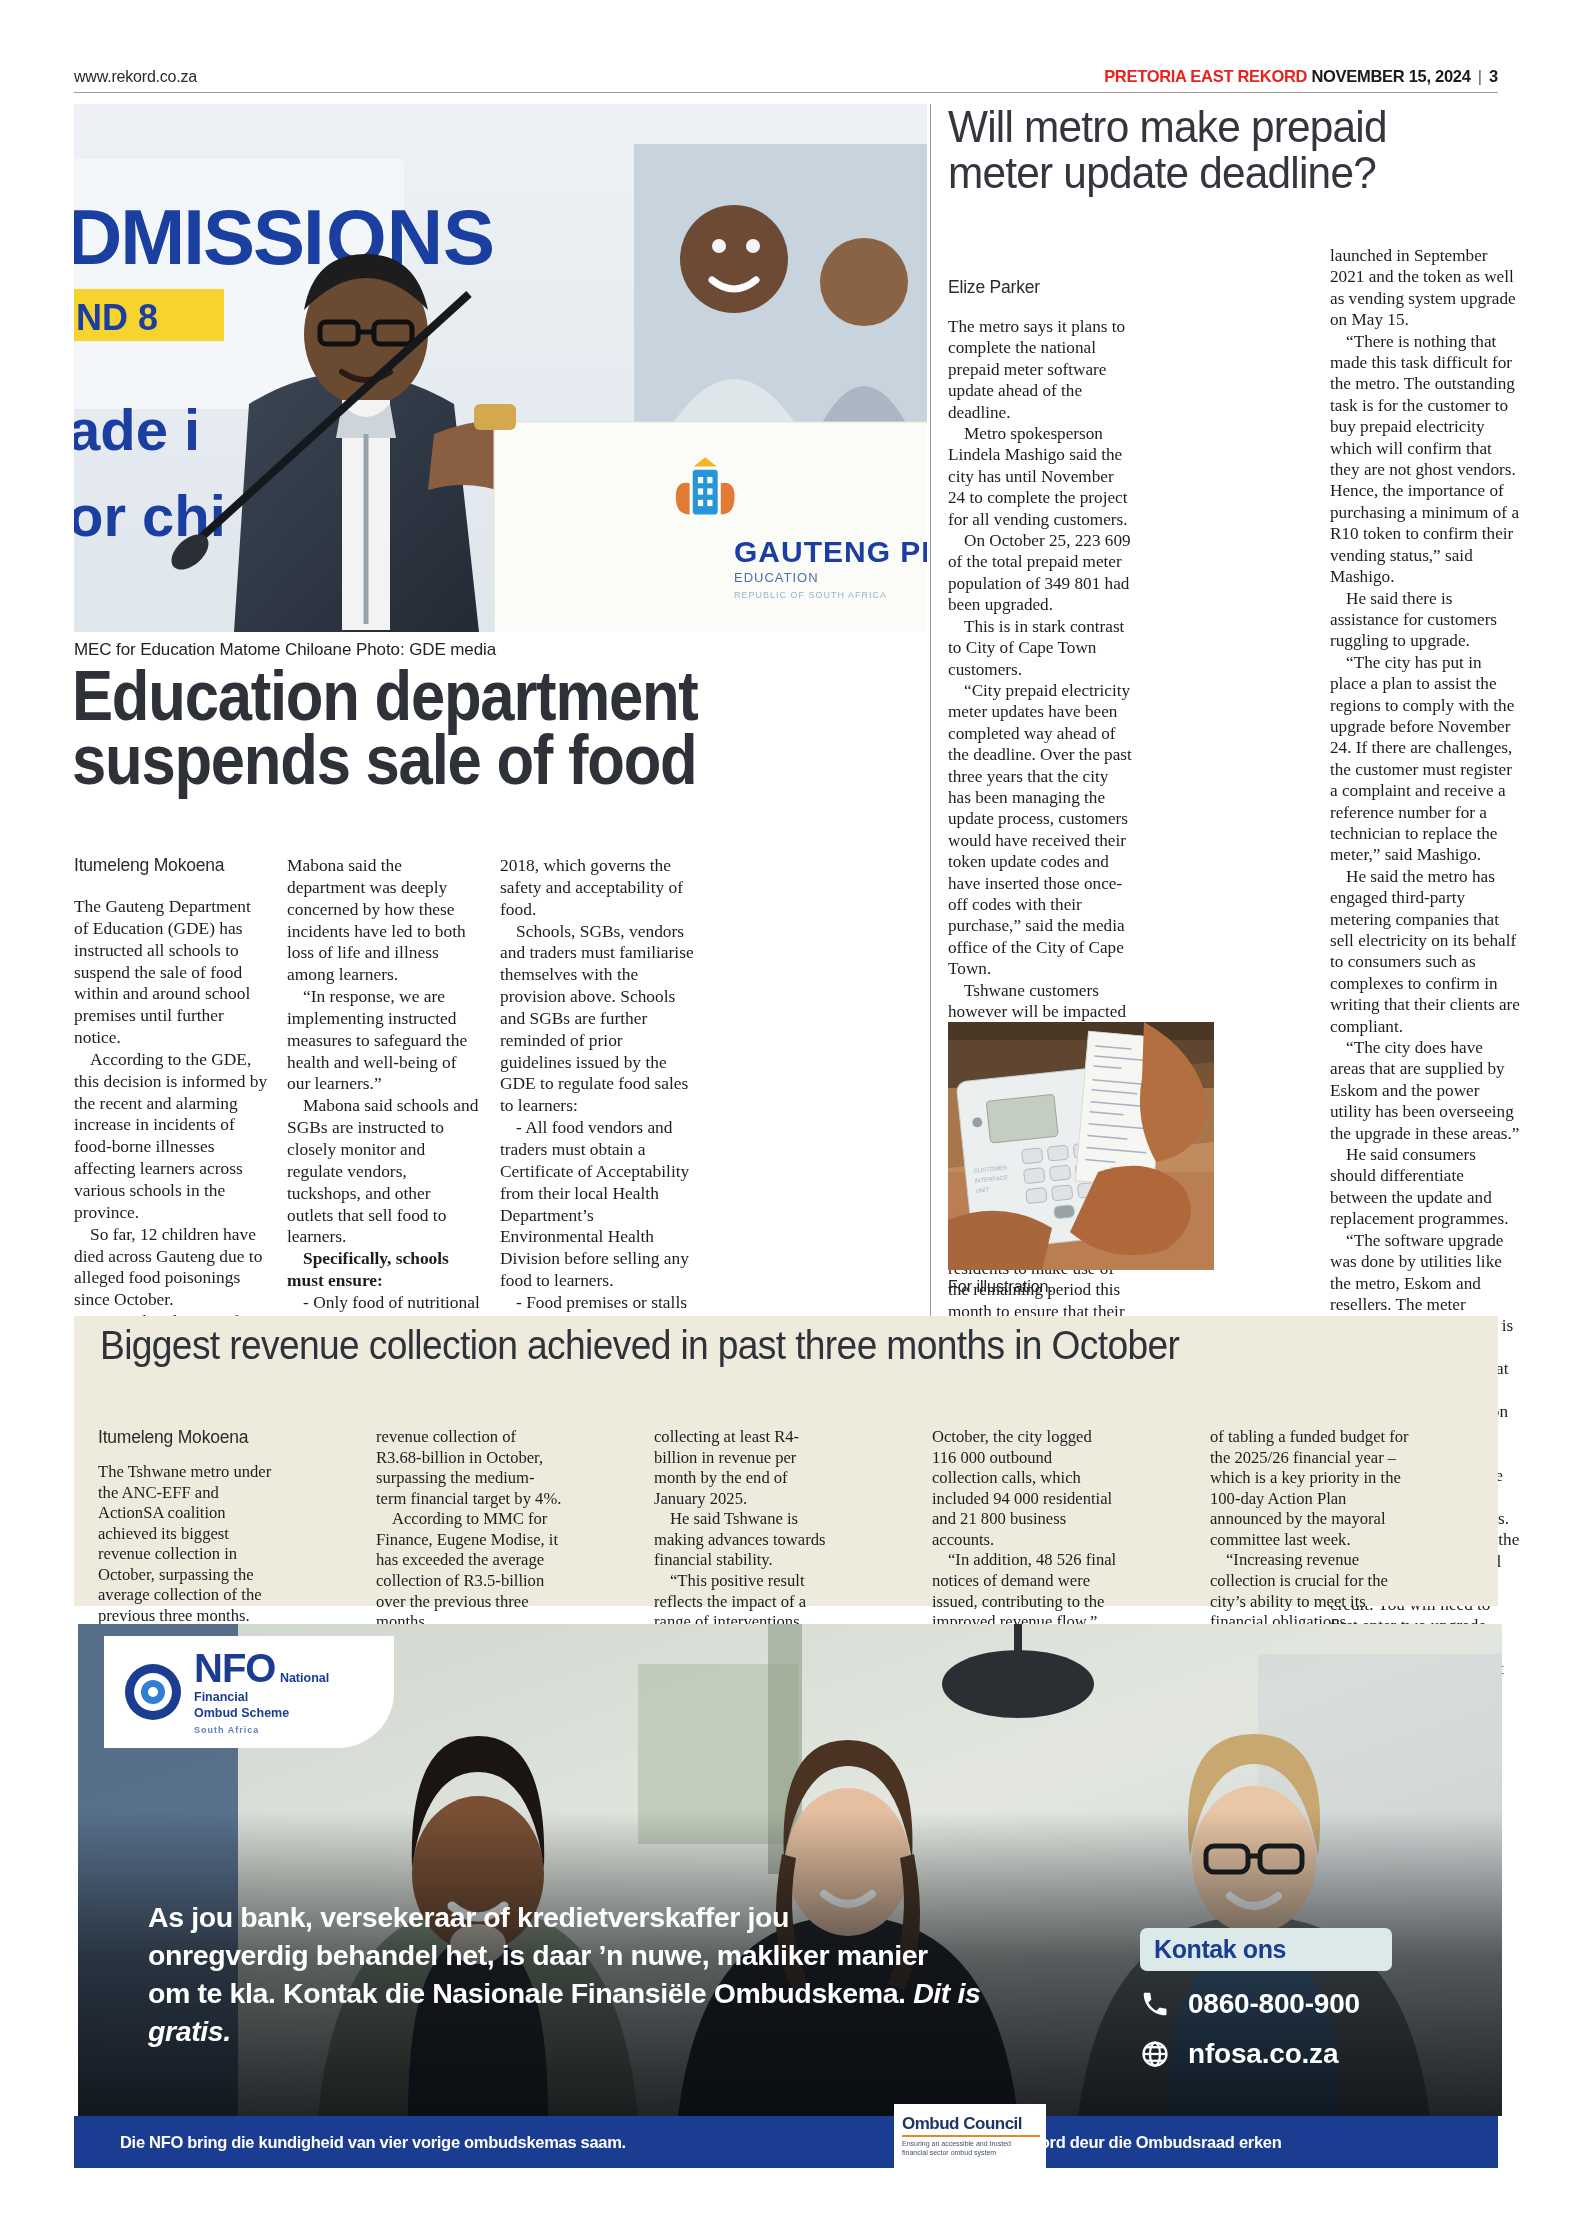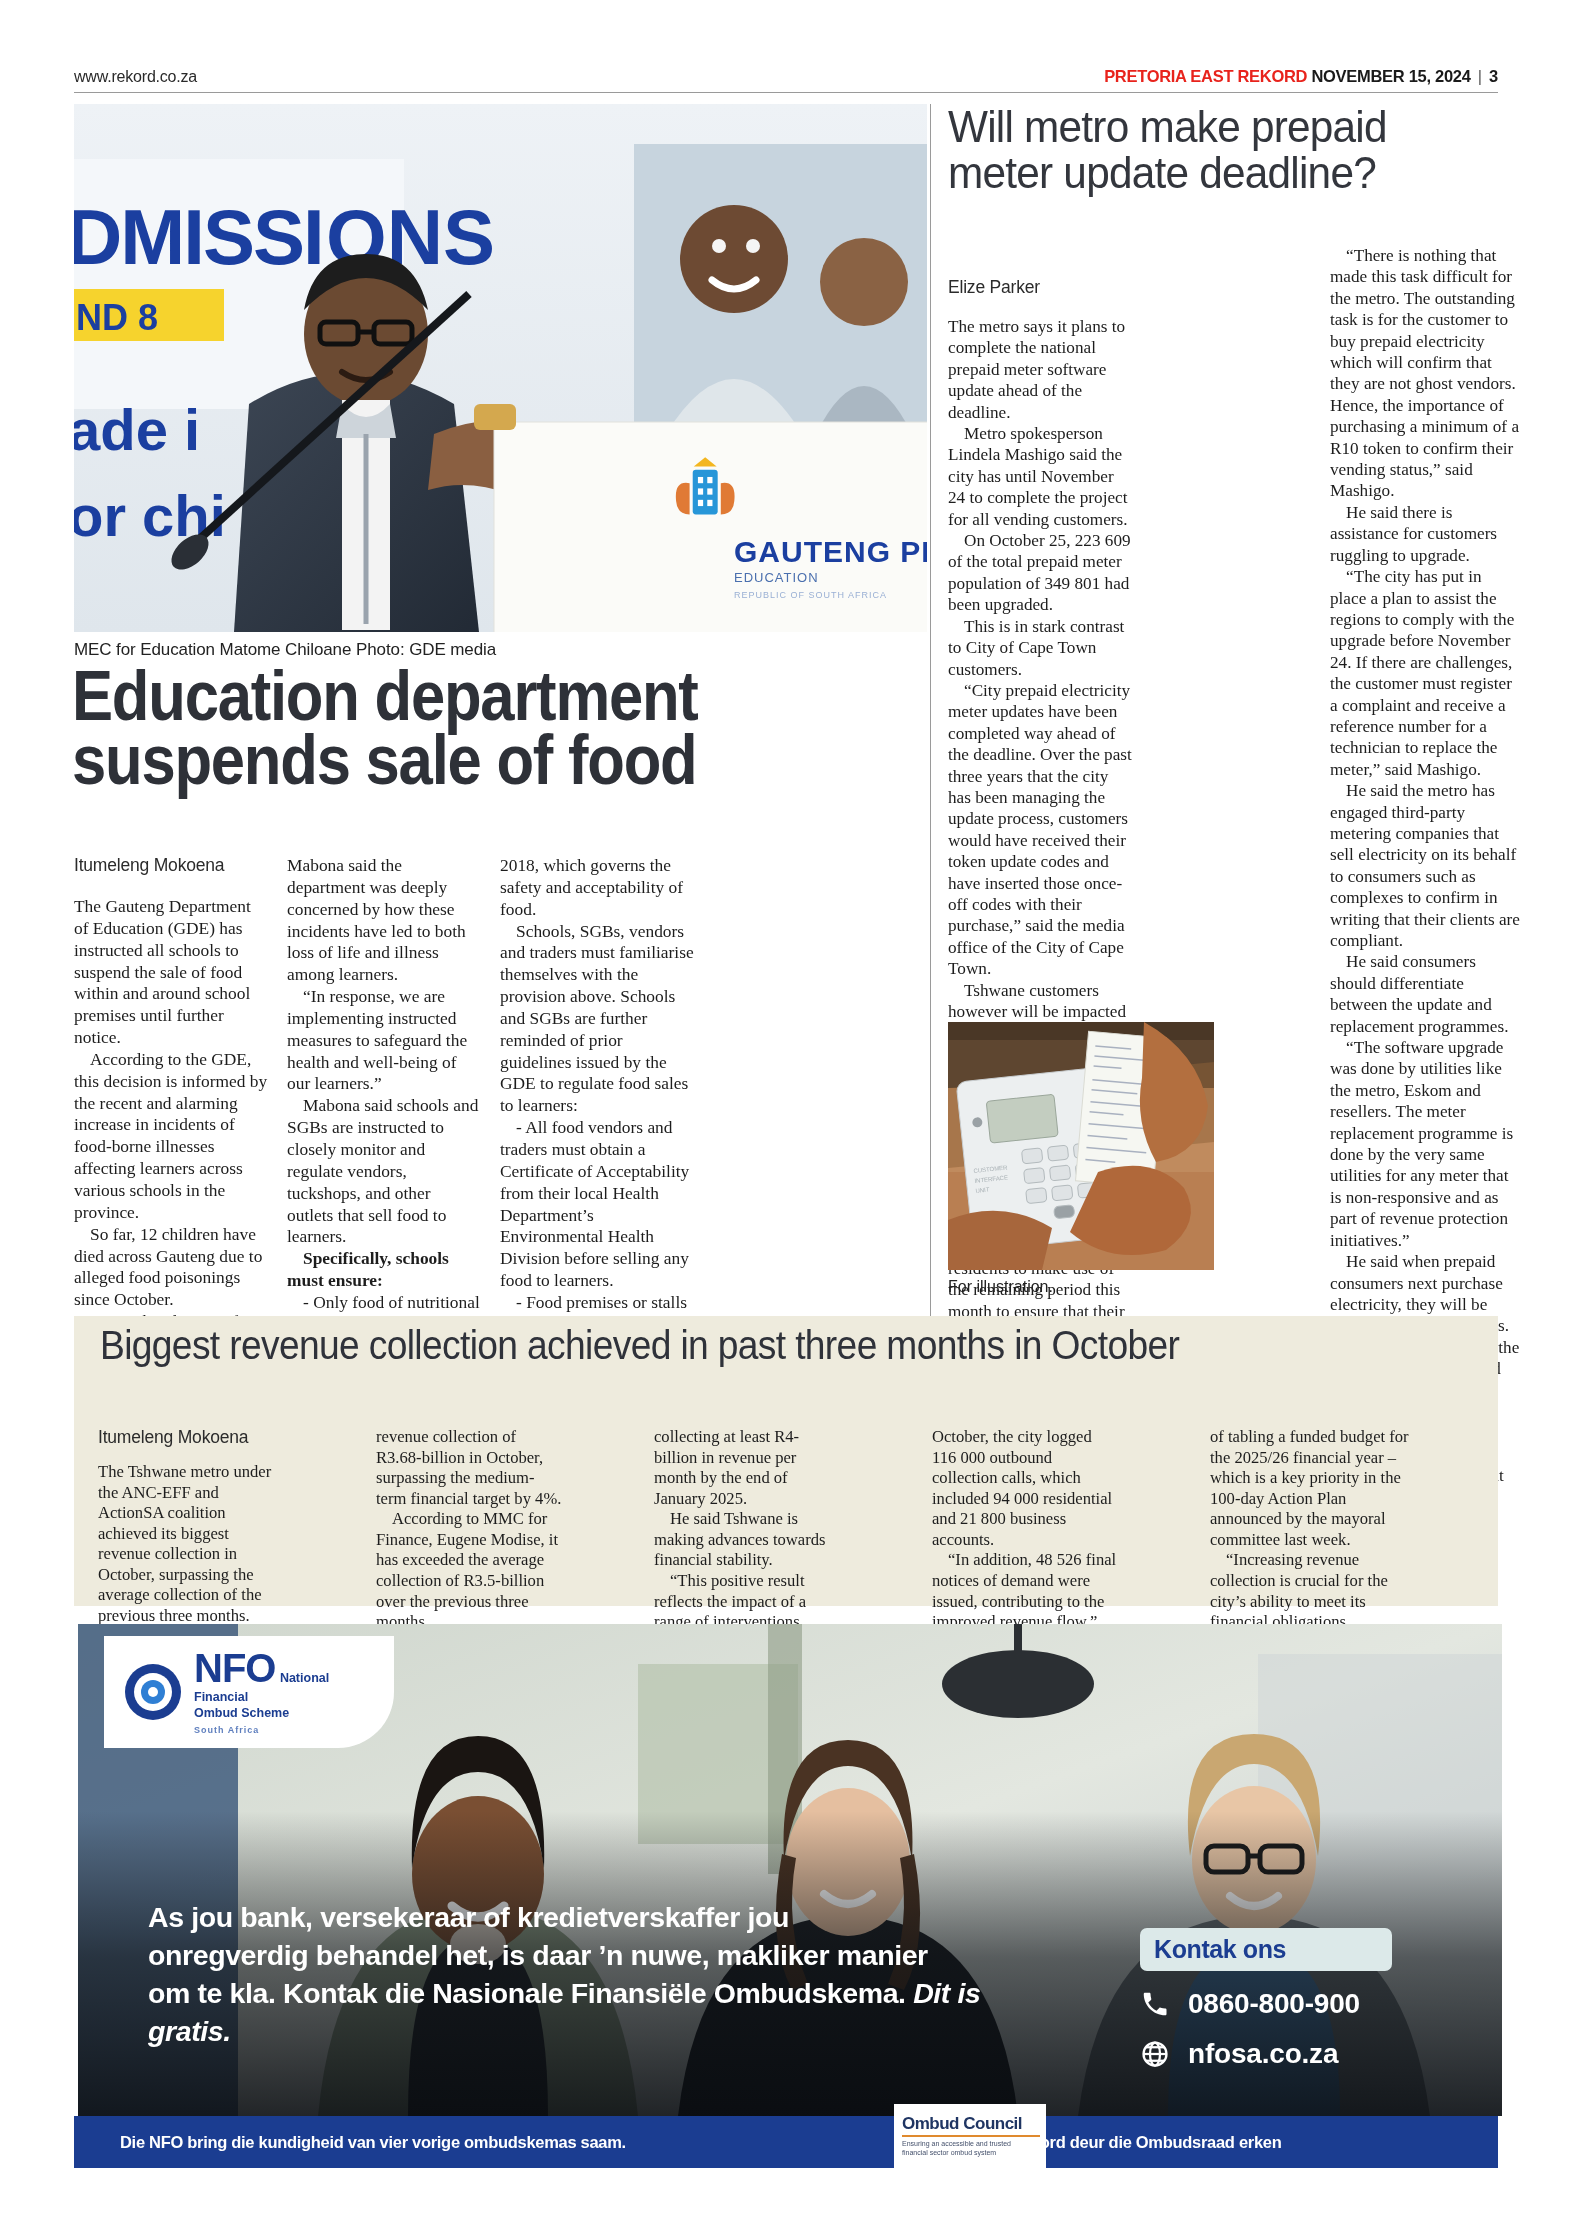--- a/index.html
+++ b/index.html
@@ -334,24 +334,26 @@
       <p>“City prepaid electricity meter updates have been completed way ahead of the deadline. Over the past three years that the city has been managing the update process, customers would have received their token update codes and have inserted those once-off codes with their purchase,” said the media office of the City of Cape Town.</p>
       <p>Tshwane customers however will be impacted if the software update is not complete by the end of the November deadline.</p>
       <p>Mashigo said non-compliant meters will not be able to load electricity post-November 24.</p>
       <p>“Customers will be inconvenienced as they will run out of electricity. The city is urging all residents to make use of the remaining period this month to ensure that their prepaid meters are compliant and upgraded,” he said.</p>
       <p>The update instruction was</p>
     </div>
   </div>
 
   <div class="rs-col" id="rs-c3">
     <div class="body-col">
+      <p class="first">launched in September 2021 and the token as well as vending system upgrade on May 15.</p>
       <p>“There is nothing that made this task difficult for the metro. The outstanding task is for the customer to buy prepaid electricity which will confirm that they are not ghost vendors. Hence, the importance of purchasing a minimum of a R10 token to confirm their vending status,” said Mashigo.</p>
       <p>He said there is assistance for customers ruggling to upgrade.</p>
       <p>“The city has put in place a plan to assist the regions to comply with the upgrade before November 24. If there are challenges, the customer must register a complaint and receive a reference number for a technician to replace the meter,” said Mashigo.</p>
       <p>He said the metro has engaged third-party metering companies that sell electricity on its behalf to consumers such as complexes to confirm in writing that their clients are compliant.</p>
+      <p>“The city does have areas that are supplied by Eskom and the power utility has been overseeing the upgrade in these areas.”</p>
       <p>He said consumers should differentiate between the update and replacement programmes.</p>
       <p>“The software upgrade was done by utilities like the metro, Eskom and resellers. The meter replacement programme is done by the very same utilities for any meter that is non-responsive and as part of revenue protection initiatives.”</p>
       <p>He said when prepaid consumers next purchase electricity, they will be given three sets of tokens.</p>
       <p>“The first two will be the for upgrade and the third your monthly electricity credit. You will need to first enter two upgrade tokens and then your monthly electricity credit token into your meter,” said Mashigo.</p>
     </div>
   </div>
 
   <div class="meter-photo">
     <svg viewBox="0 0 266 248" preserveAspectRatio="none" width="266" height="248">
       <rect width="266" height="248" fill="#c08b5e"></rect>

